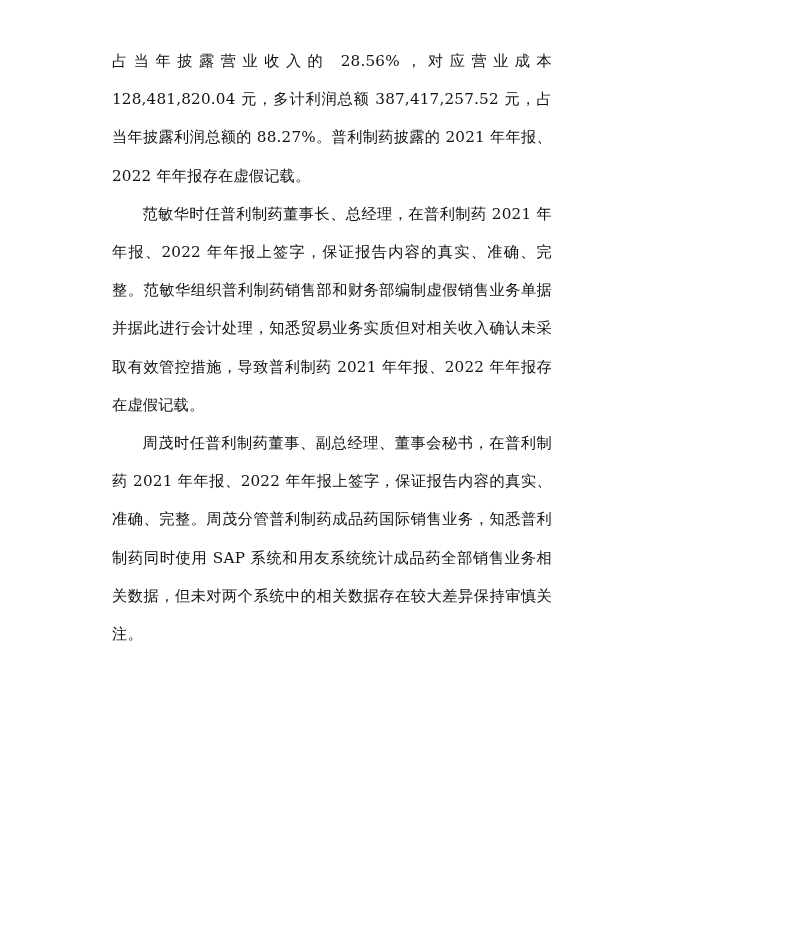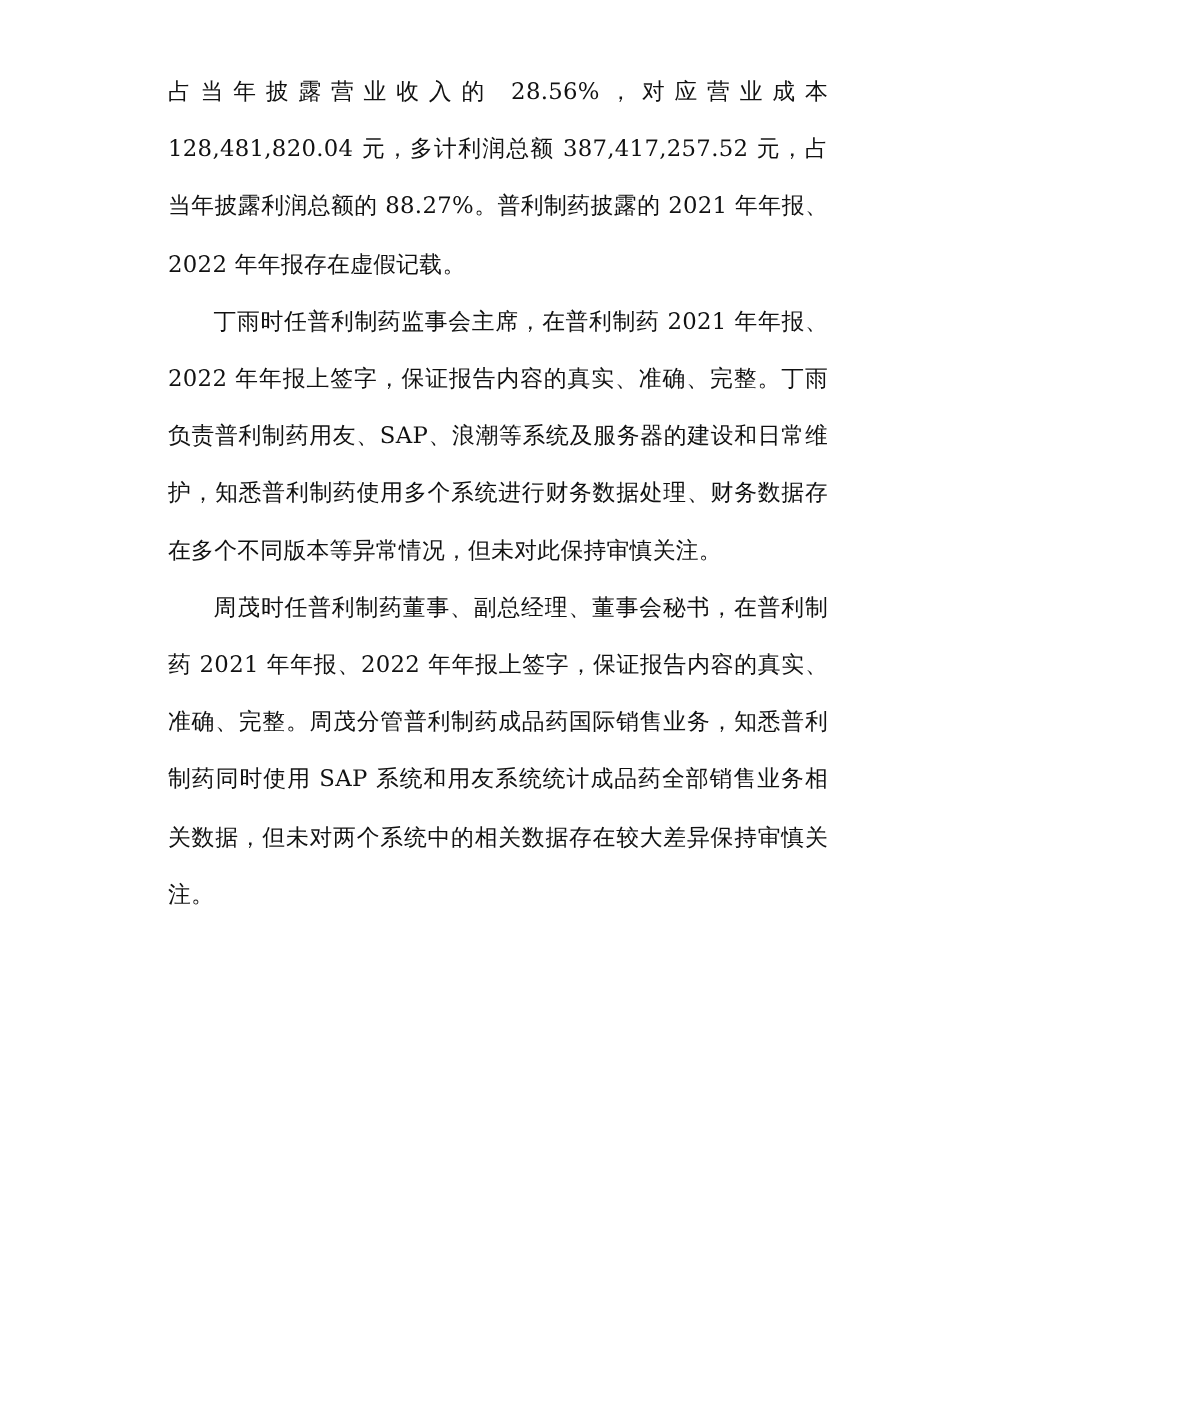--- a/index.html
+++ b/index.html
@@ -39,17 +39,17 @@
   .para.first {
     text-indent: 0;
   }
 </style>
 </head>
 <body>
 
 <div class="page">
   <div class="doc-body">
     <p class="para first">占当年披露营业收入的 28.56%，对应营业成本 128,481,820.04 元，多计利润总额 387,417,257.52 元，占当年披露利润总额的 88.27%。普利制药披露的 2021 年年报、2022 年年报存在虚假记载。</p>
-    <p class="para">丁雨时任普利制药监事会主席，在普利制药 2021 年年报、2022 年年报上签字，保证报告内容的真实、准确、完整。丁雨负责普利制药用友、SAP、浪潮等系统及服务器的建设和日常维护，知悉普利制药使用多个系统进行财务数据处理、财务数据存在多个不同版本等异常情况，但未对此保持审慎关注。</p>
+    <p class="para">范敏华时任普利制药董事长、总经理，在普利制药 2021 年年报、2022 年年报上签字，保证报告内容的真实、准确、完整。范敏华组织普利制药销售部和财务部编制虚假销售业务单据并据此进行会计处理，知悉贸易业务实质但对相关收入确认未采取有效管控措施，导致普利制药 2021 年年报、2022 年年报存在虚假记载。</p>
     <p class="para">周茂时任普利制药董事、副总经理、董事会秘书，在普利制药 2021 年年报、2022 年年报上签字，保证报告内容的真实、准确、完整。周茂分管普利制药成品药国际销售业务，知悉普利制药同时使用 SAP 系统和用友系统统计成品药全部销售业务相关数据，但未对两个系统中的相关数据存在较大差异保持审慎关注。</p>
 
   </div>
 </div>
 
 </body></html>

